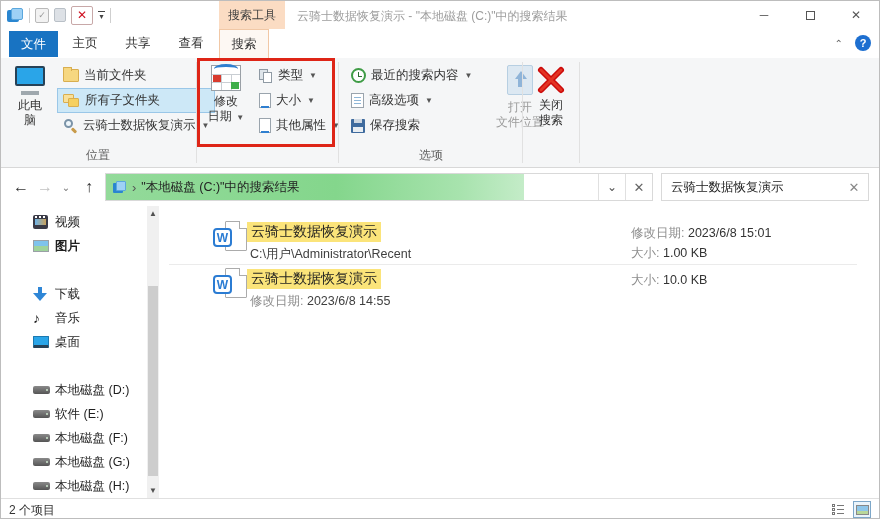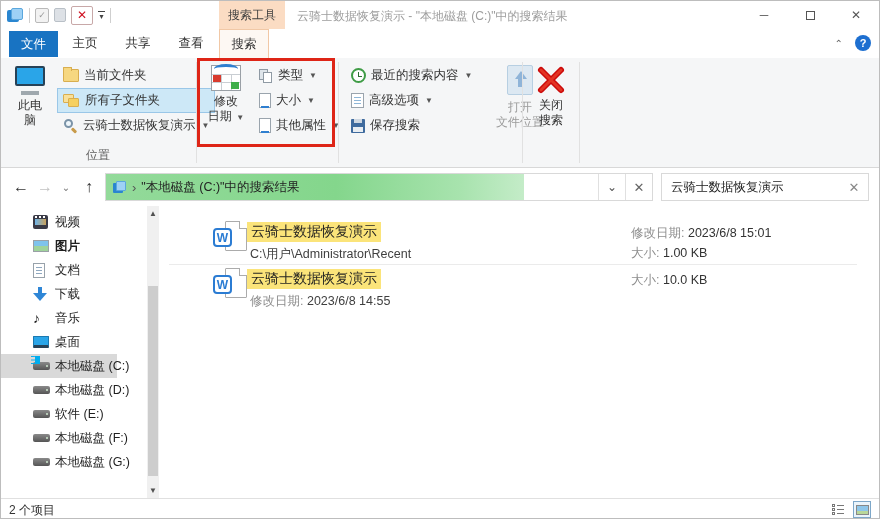--- a/index.html
+++ b/index.html
@@ -284,20 +284,21 @@
       </div>
     </div>
     <div class="bigbtn disabled" style="left:462px;width:58px;margin-left:28px;">
       <span class="ic ic-openloc">
           <span class="pg"></span>
           <span class="ar"></span>
           <span class="st"></span>
         </span>
       <span class="lbl"><span>打开</span><br><span>文件位置</span></span>
     </div>
+    <div class="grp-label" style="left:340px;width:180px;">选项</div>
     <div class="grp-sep" style="left:521px;"></div>
 
     <div class="bigbtn" style="left:527px;width:46px;">
       <svg class="ic ic-bigx" viewBox="0 0 30 30">
         <path d="M5 5 L25 25 M25 5 L5 25" stroke="#cc0a0a" stroke-width="6" stroke-linecap="round"></path>
         <path d="M5 5 L25 25 M25 5 L5 25" stroke="#e33424" stroke-width="3" stroke-linecap="round"></path>
       </svg>
       <span class="lbl"><span>关闭</span><br><span>搜索</span></span>
     </div>
     <div class="grp-sep" style="left:578px;"></div>
@@ -334,62 +335,54 @@
   <div class="bodyarea">
     <div class="sidebar">
       <div class="side-item" style="top:4px;">
           <span class="sic sic-film"></span>
           <span>视频</span>
         </div>
       <div class="side-item" style="top:28px;font-weight:bold;">
           <span class="sic sic-pic"></span>
           <span>图片</span>
         </div>
-      <div class="side-item" style="top:52px;">
-          <span class="sic sic-doc">
-            <i style="top:3px;"></i>
-            <i style="top:6px;"></i>
-            <i style="top:9px;"></i>
-          </span>
-          <span>文档</span>
-        </div>
       <div class="side-item" style="top:76px;">
           <span class="sic sic-down">
             <span class="stem"></span>
             <span class="head"></span>
           </span>
           <span>下载</span>
         </div>
       <div class="side-item" style="top:100px;">
           <span class="sic sic-note">♪</span>
           <span>音乐</span>
         </div>
       <div class="side-item" style="top:124px;">
           <span class="sic sic-desk"></span>
           <span>桌面</span>
         </div>
-      <div class="side-item sel" style="top:148px;">
-          <span class="sic sic-drive win"></span>
-          <span>本地磁盘 (C:)</span>
-        </div>
       <div class="side-item" style="top:172px;">
           <span class="sic sic-drive"></span>
           <span>本地磁盘 (D:)</span>
         </div>
       <div class="side-item" style="top:196px;">
           <span class="sic sic-drive"></span>
           <span>软件 (E:)</span>
         </div>
       <div class="side-item" style="top:220px;">
           <span class="sic sic-drive"></span>
           <span>本地磁盘 (F:)</span>
         </div>
       <div class="side-item" style="top:244px;">
           <span class="sic sic-drive"></span>
           <span>本地磁盘 (G:)</span>
+        </div>
+      <div class="side-item" style="top:268px;">
+          <span class="sic sic-drive"></span>
+          <span>本地磁盘 (H:)</span>
         </div>
     </div>
     <div class="scrollbar">
       <span class="sb-arrow" style="top:0;">▲</span>
       <span class="sb-thumb" style="top:80px;height:190px;"></span>
       <span class="sb-arrow" style="bottom:0;">▼</span>
     </div>
 
     <div class="mainlist">
 

